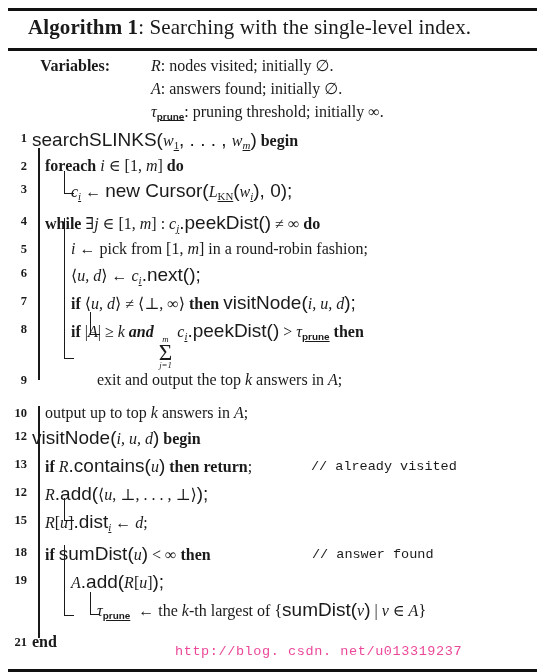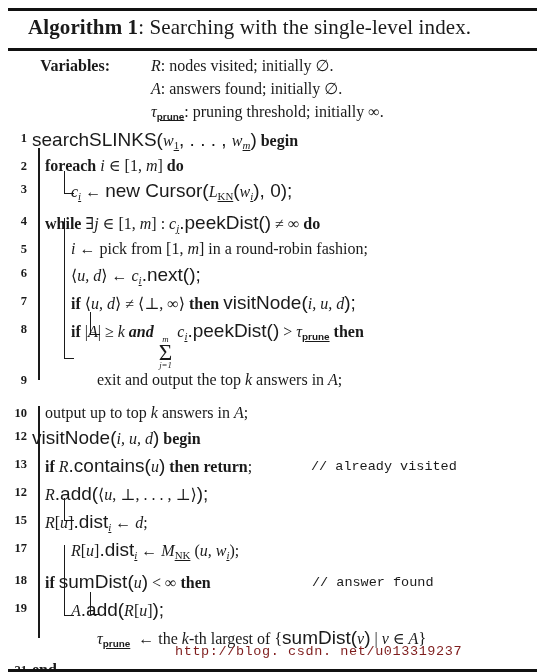--- a/index.html
+++ b/index.html
@@ -163,21 +163,21 @@
     border-left: 1.6px solid #1a1a1a;
     border-bottom: 1.6px solid #1a1a1a;
   }
 
   .watermark {
     position: absolute;
     left: 175px;
     top: 636px;
     font-family: "Liberation Mono", monospace;
     font-size: 13.5px;
-    color: #7f1d1d;
+    color: #ec4899;
     letter-spacing: 0.6px;
     white-space: pre;
   }
 </style>
 </head>
 <body>
 
 <div class="algorithm">
 
   <div class="rule-top"></div>
@@ -313,26 +313,20 @@
     </div>
 
     <div class="line">
       <div class="ln">15</div>
       <div class="body ind1">
         <span class="code"><span class="it">R</span>[<span class="it">u</span>]<span class="sf">.dist</span><sub>i</sub> ← <span class="it">d</span>;</span>
       </div>
     </div>
 
 
-    <div class="line">
-      <div class="ln">17</div>
-      <div class="body ind2">
-        <span class="code"><span class="it">R</span>[<span class="it">u</span>]<span class="sf">.dist</span><sub>i</sub> ← <span class="it">M<sub class="up">NK</sub></span> (<span class="it">u, w<sub>i</sub></span>);</span>
-      </div>
-    </div>
 
     <div class="line" style="margin-top:4px;">
       <div class="ln">18</div>
       <div class="body ind1">
         <span class="code"><span class="kw">if</span> <span class="sf">sumDist(</span><span class="it">u</span><span class="sf">)</span> &lt; ∞ <span class="kw">then</span></span>
         <span class="comment cmt-2">// answer found</span>
       </div>
     </div>
 
     <div class="line">

